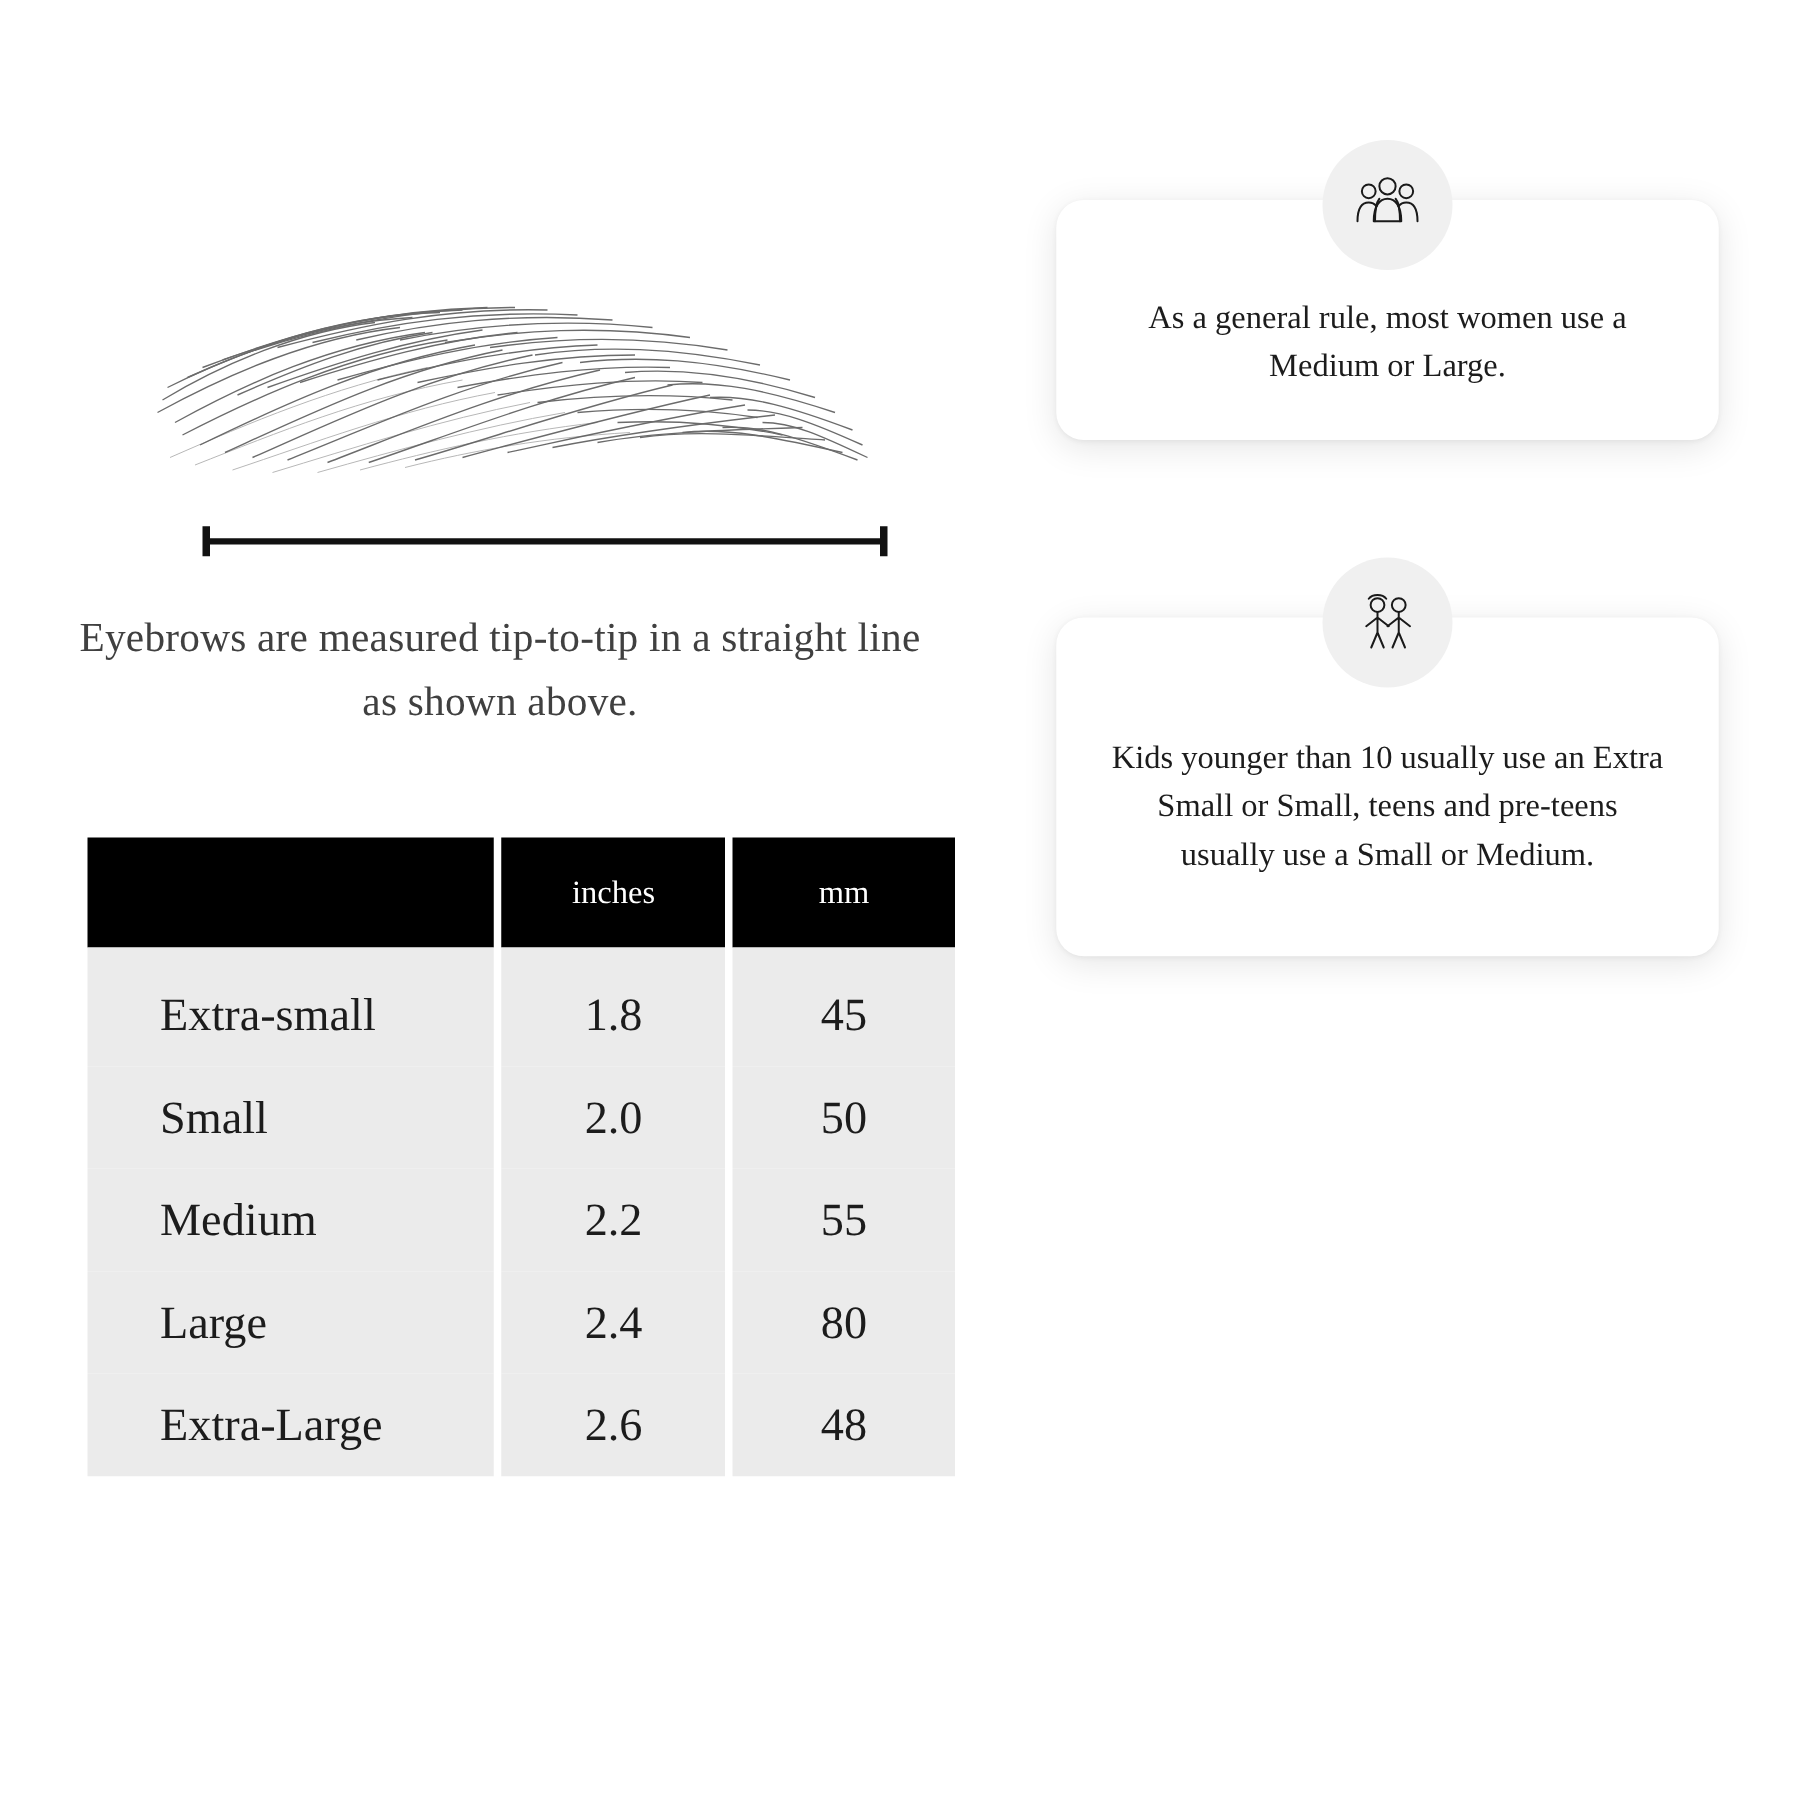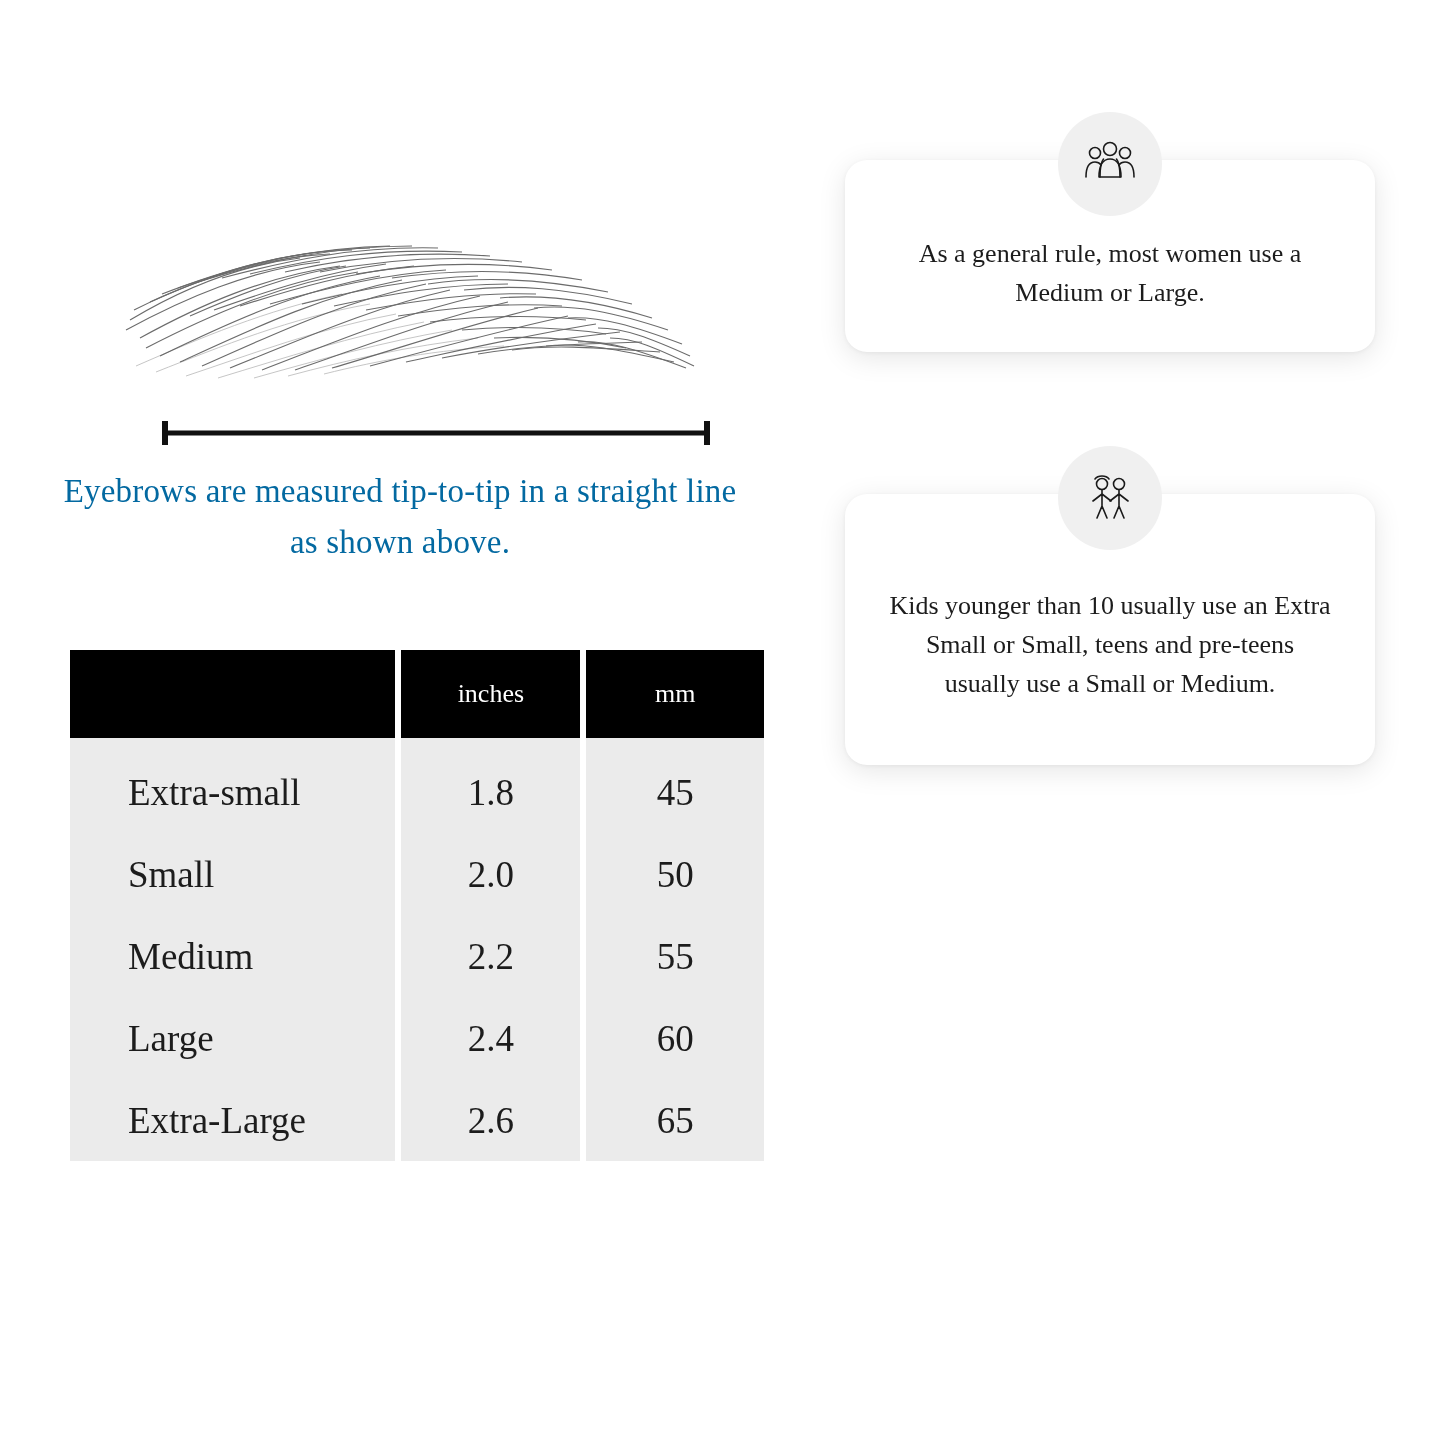--- a/index.html
+++ b/index.html
@@ -42,26 +42,26 @@
   }
   .measure-line {
     position: absolute;
     left: 70px;
     top: 248px;
     width: 552px;
     height: 30px;
   }
 
   .caption {
-    margin-top: 6px;
+    margin-top: 26px;
     text-align: center;
     font-size: 33px;
     line-height: 1.55;
     letter-spacing: 0.2px;
-    color: #0369a1;
+    color: #404040;
     width: 700px;
     margin-left: -20px;
   }
 
   
   .size-table {
     margin-top: 82px;
     border-collapse: separate;
     border-spacing: 6px 0;
     margin-left: -6px;
@@ -242,26 +242,26 @@
           <td class="num">50</td>
         </tr>
         <tr>
           <td class="label">Medium</td>
           <td class="num">2.2</td>
           <td class="num">55</td>
         </tr>
         <tr>
           <td class="label">Large</td>
           <td class="num">2.4</td>
-          <td class="num">60</td>
+          <td class="num">80</td>
         </tr>
         <tr>
           <td class="label">Extra-Large</td>
           <td class="num">2.6</td>
-          <td class="num">65</td>
+          <td class="num">48</td>
         </tr>
       </tbody>
     </table>
   </div>
 
   <div class="right-col">
 
     <div class="card-wrap">
       <div class="icon-badge">
         <svg width="58" height="54" viewBox="0 0 58 54" fill="none" stroke="#1a1a1a" stroke-width="1.6" stroke-linecap="round" stroke-linejoin="round">

